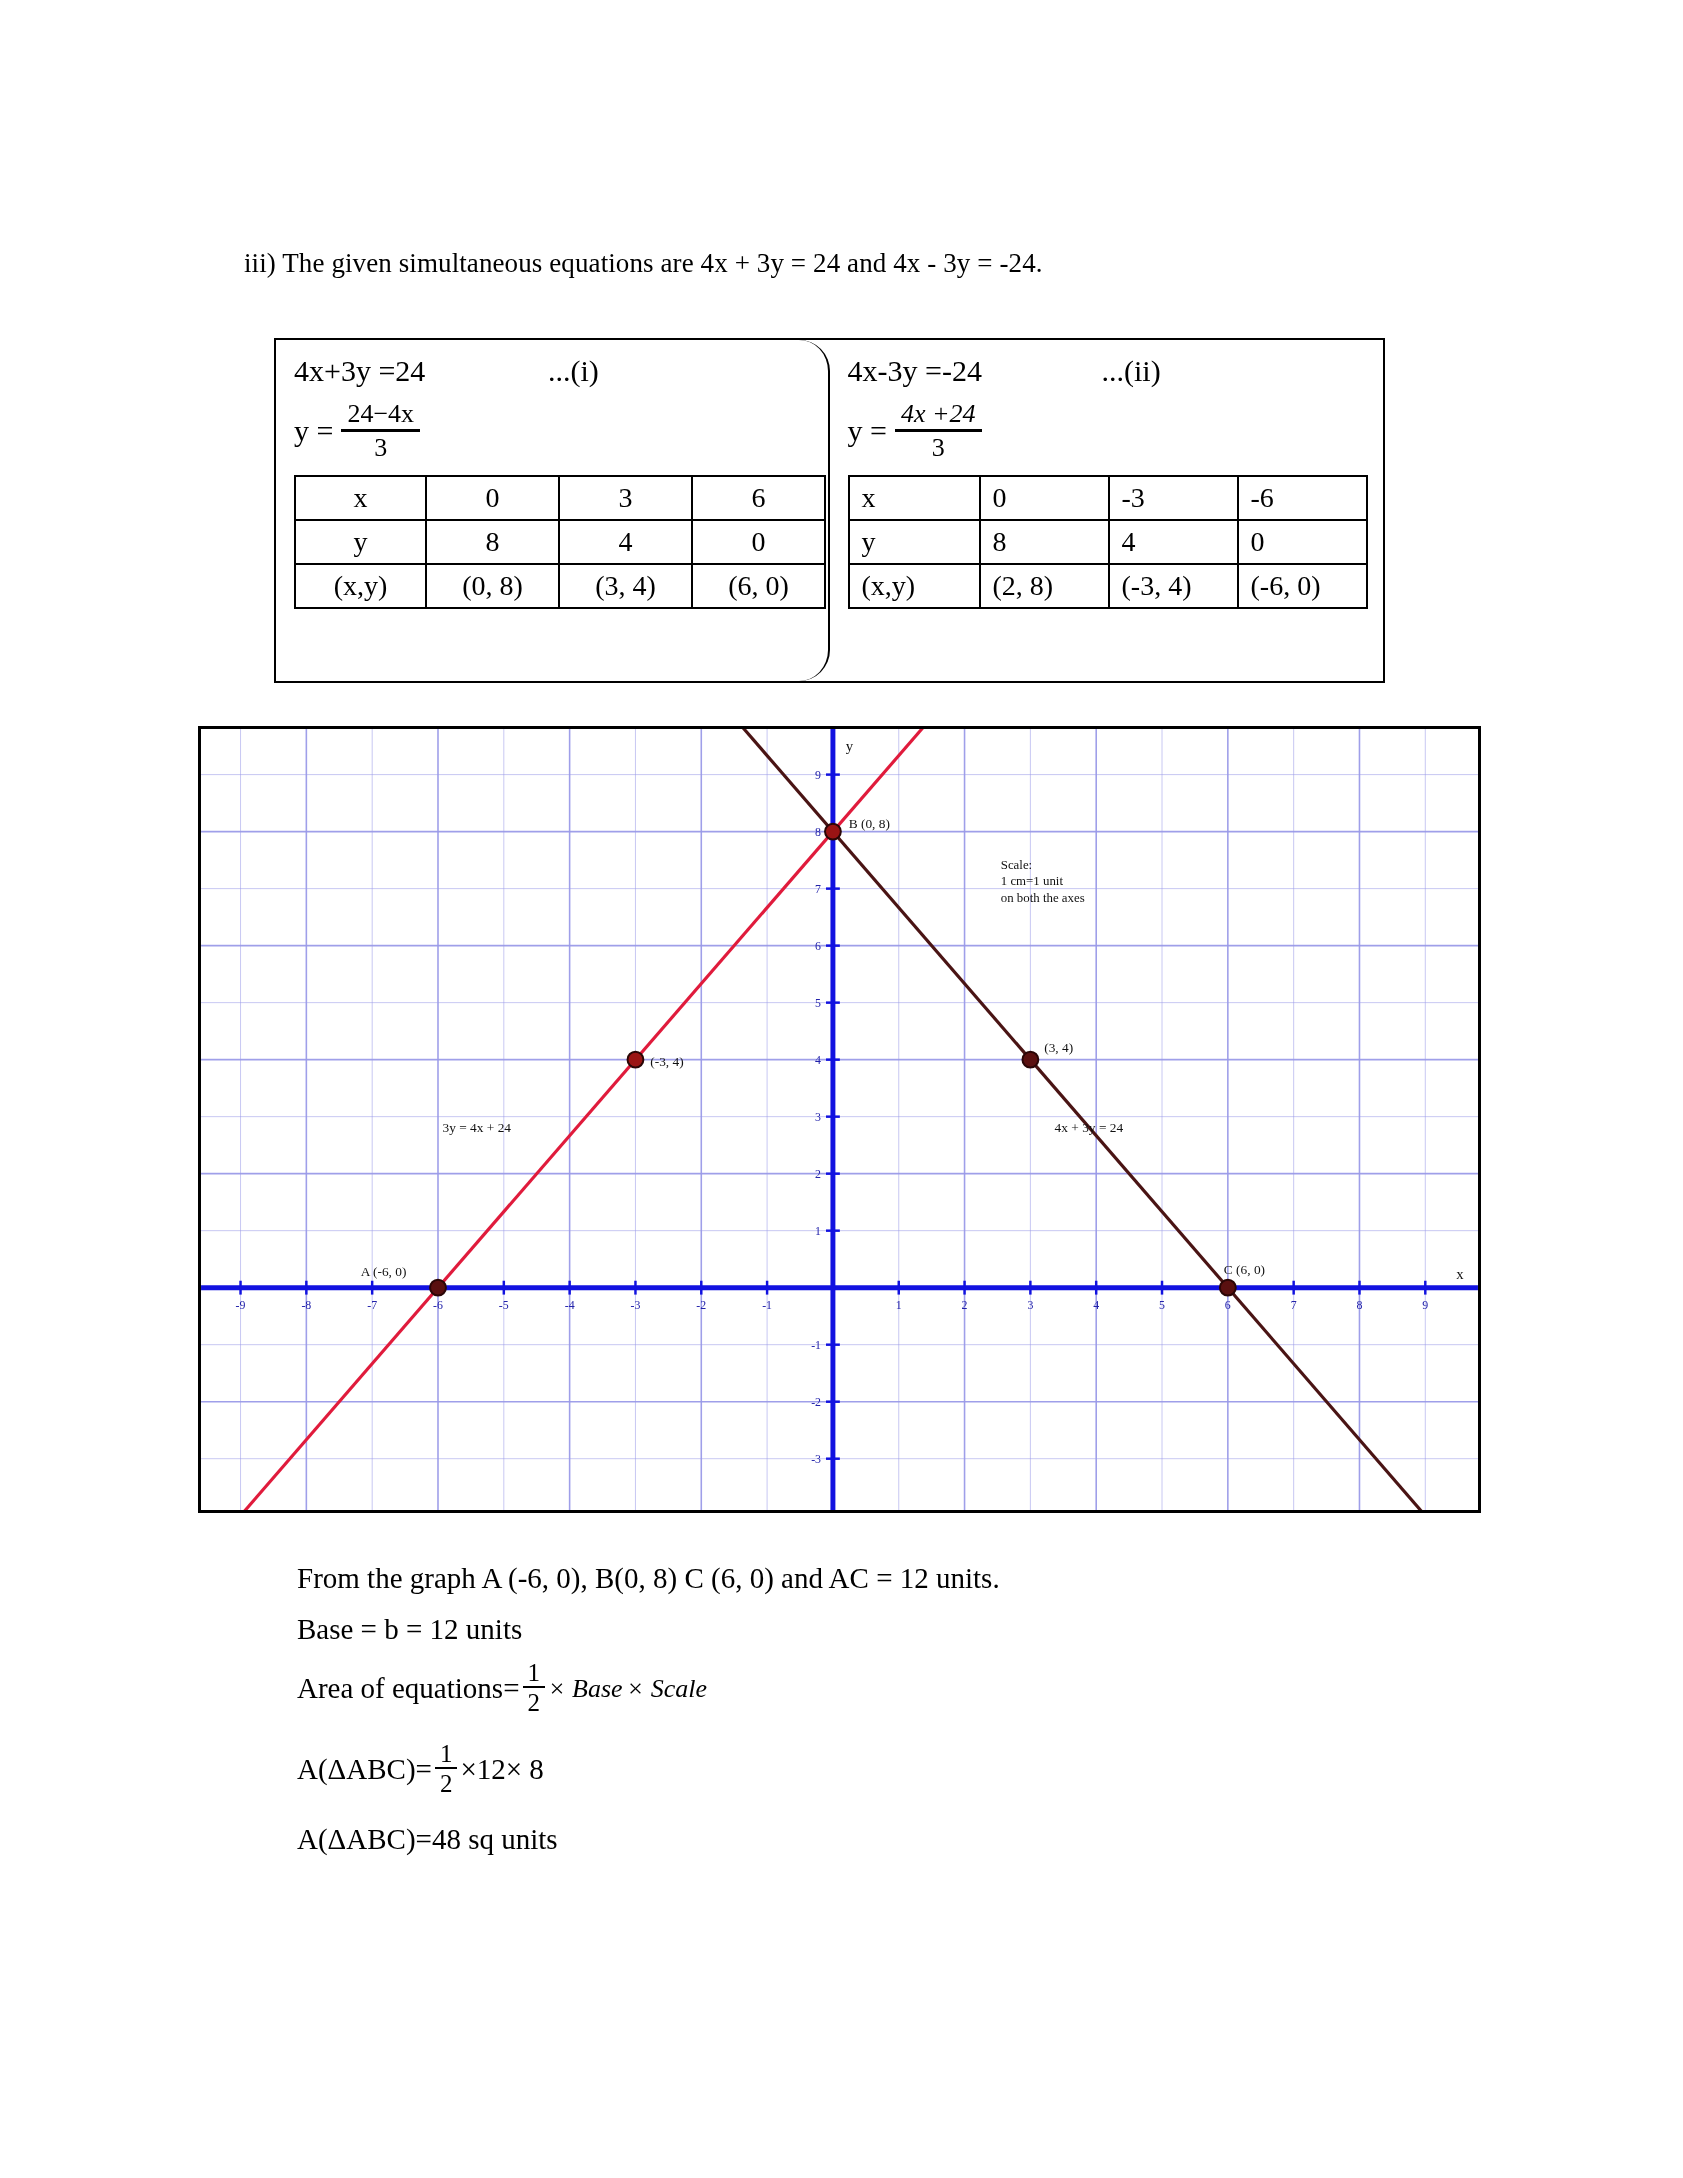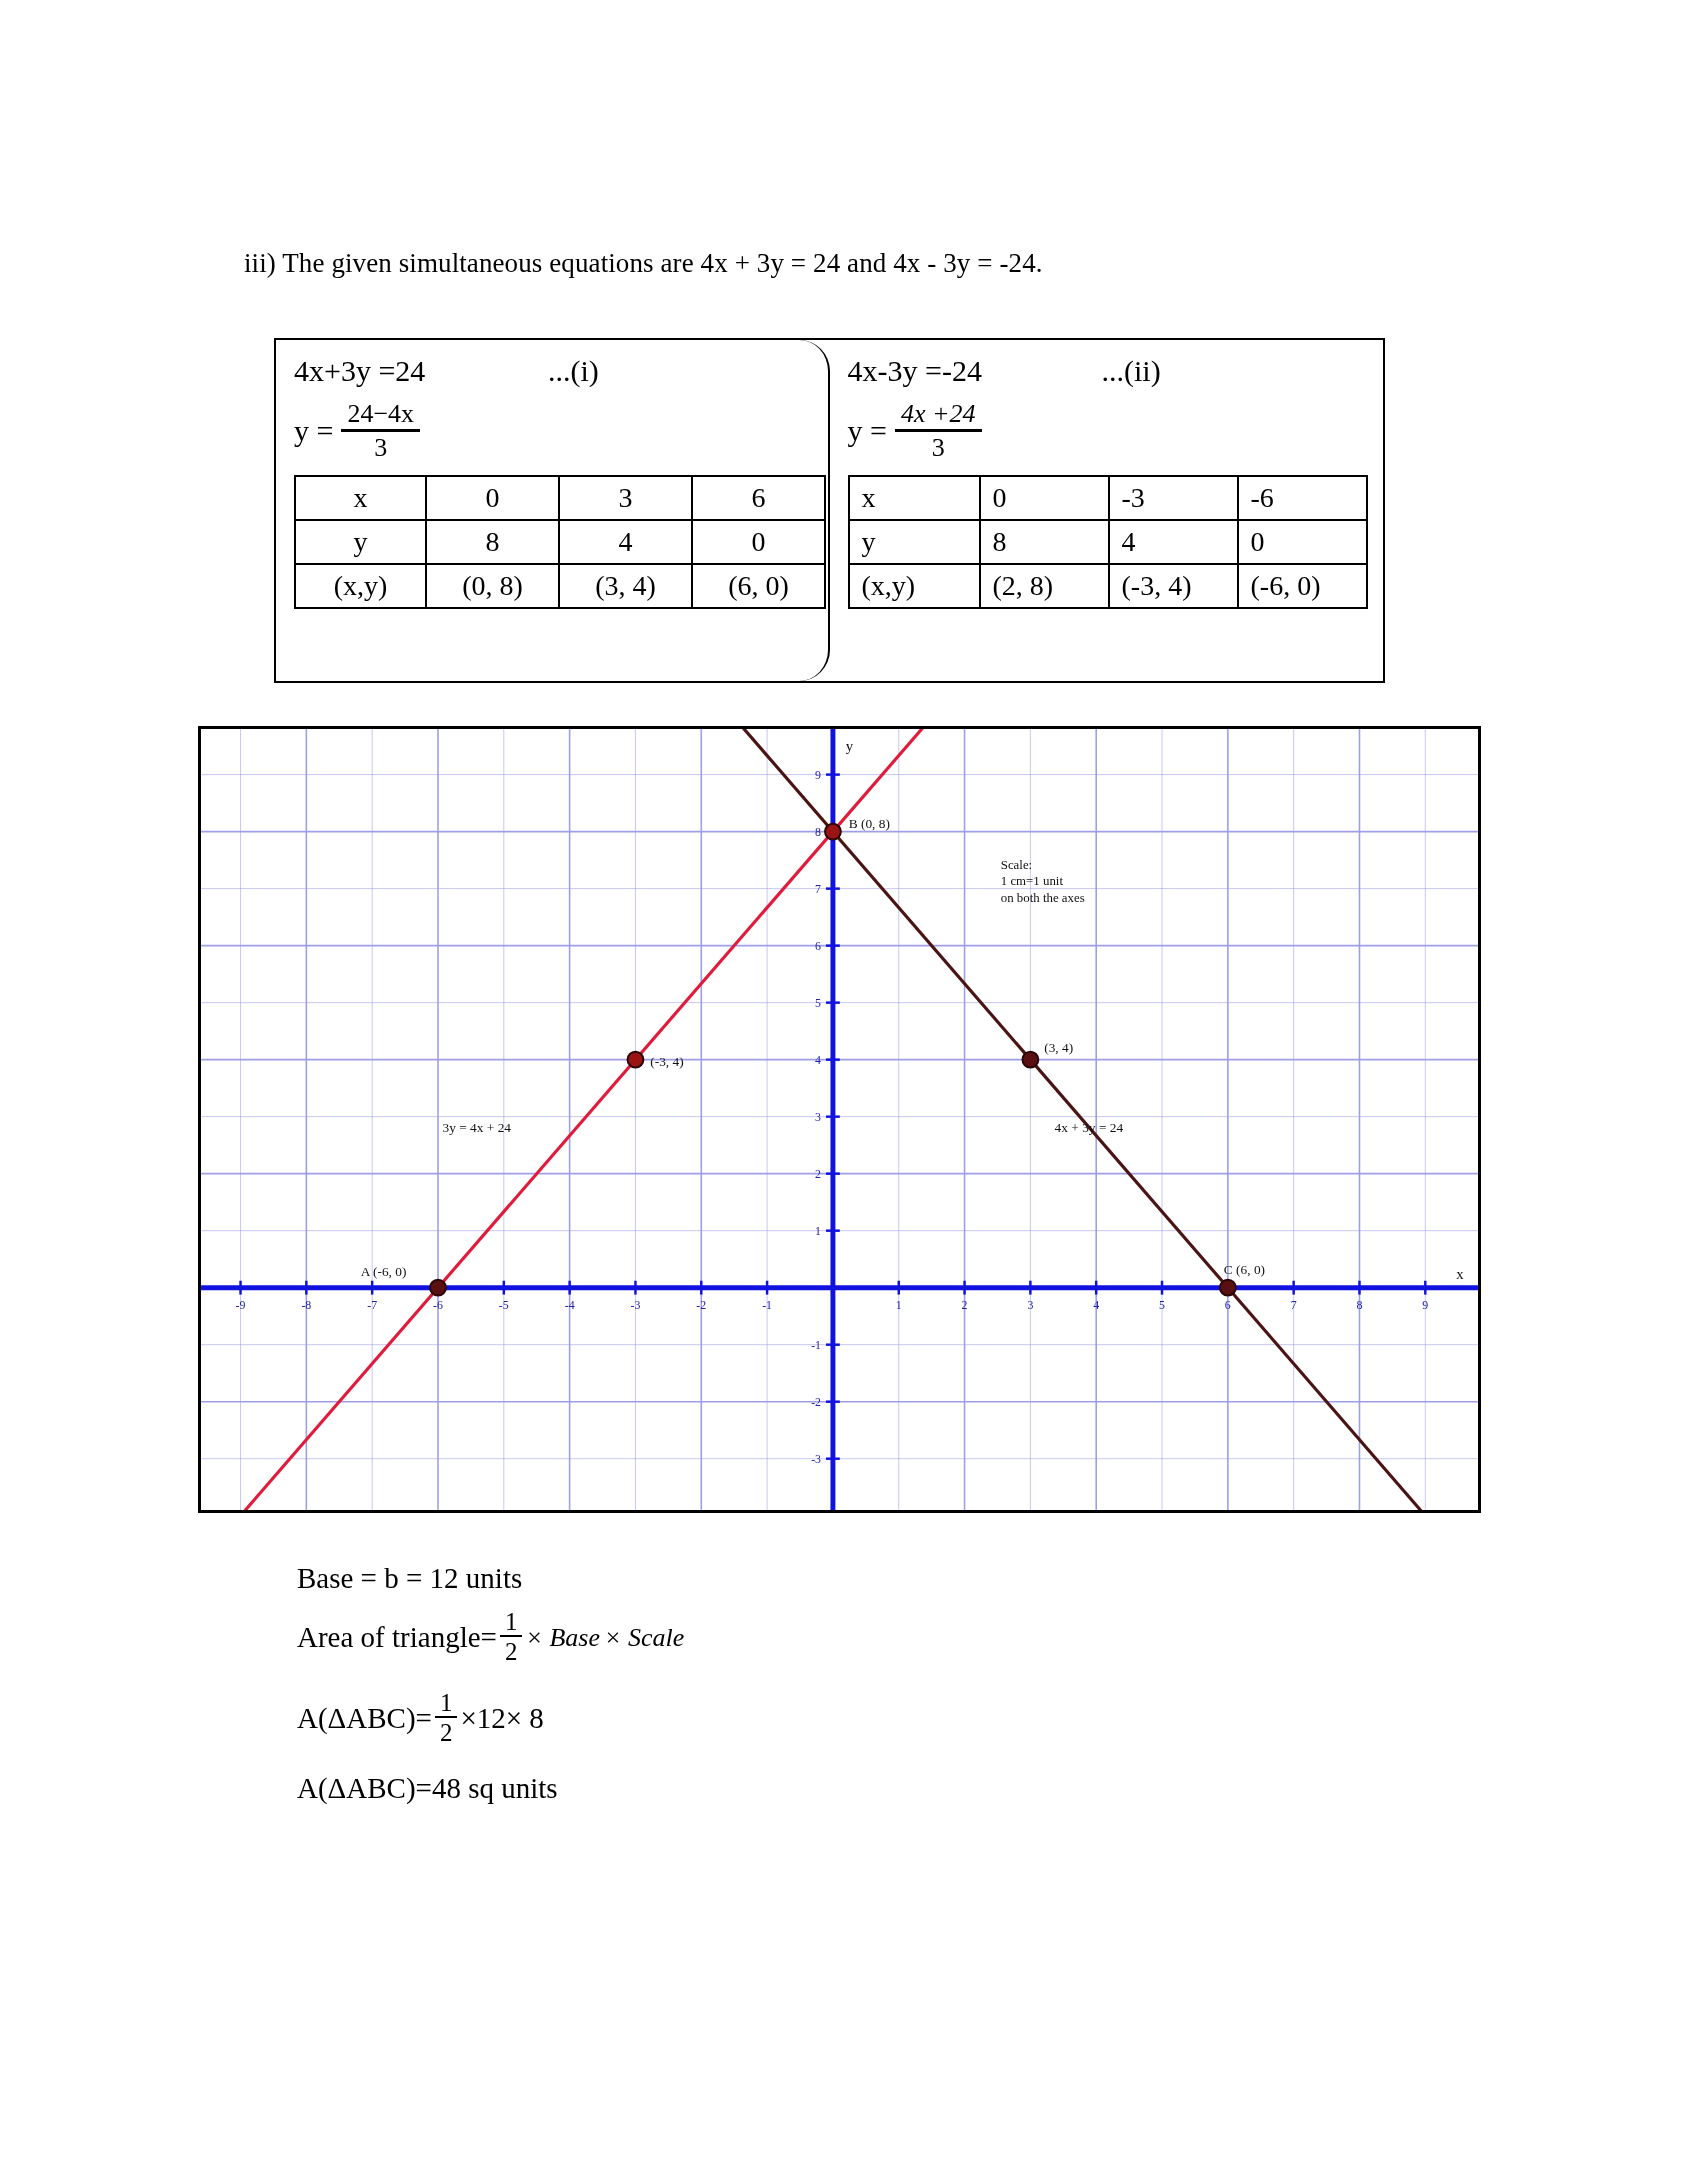--- a/index.html
+++ b/index.html
@@ -367,24 +367,25 @@
         </g>
       <g id="scale-layer">
           <text x="807.9123711340205" y="141.09854014598545" font-size="13" fill="#111" font-family="&quot;Liberation Serif&quot;, serif">Scale:</text>
           <text x="807.9123711340205" y="158.09854014598545" font-size="13" fill="#111" font-family="&quot;Liberation Serif&quot;, serif">1 cm=1 unit</text>
           <text x="807.9123711340205" y="175.09854014598545" font-size="13" fill="#111" font-family="&quot;Liberation Serif&quot;, serif">on both the axes</text>
         </g>
     </svg>
   </div>
 
   <div id="conclusion">
+    <div class="c-line">From the graph A (-6, 0), B(0, 8) C (6, 0) and AC = 12 units.</div>
     <div class="c-line tight">Base = b = 12 units</div>
 
     <div class="c-line c-row" style="margin-bottom:26px;">
-      <span>Area of triangle=</span>
+      <span>Area of equations=</span>
       <span class="inline-frac">
         <span class="num">1</span>
         <span class="den">2</span>
       </span>
       <span class="ital" style="font-size:26px;">× Base</span>
       <span class="ital" style="font-size:26px; padding-left:4px;">× Scale</span>
     </div>
 
     <div class="c-line c-row" style="margin-bottom:26px;">
       <span>A(ΔABC)=</span>

